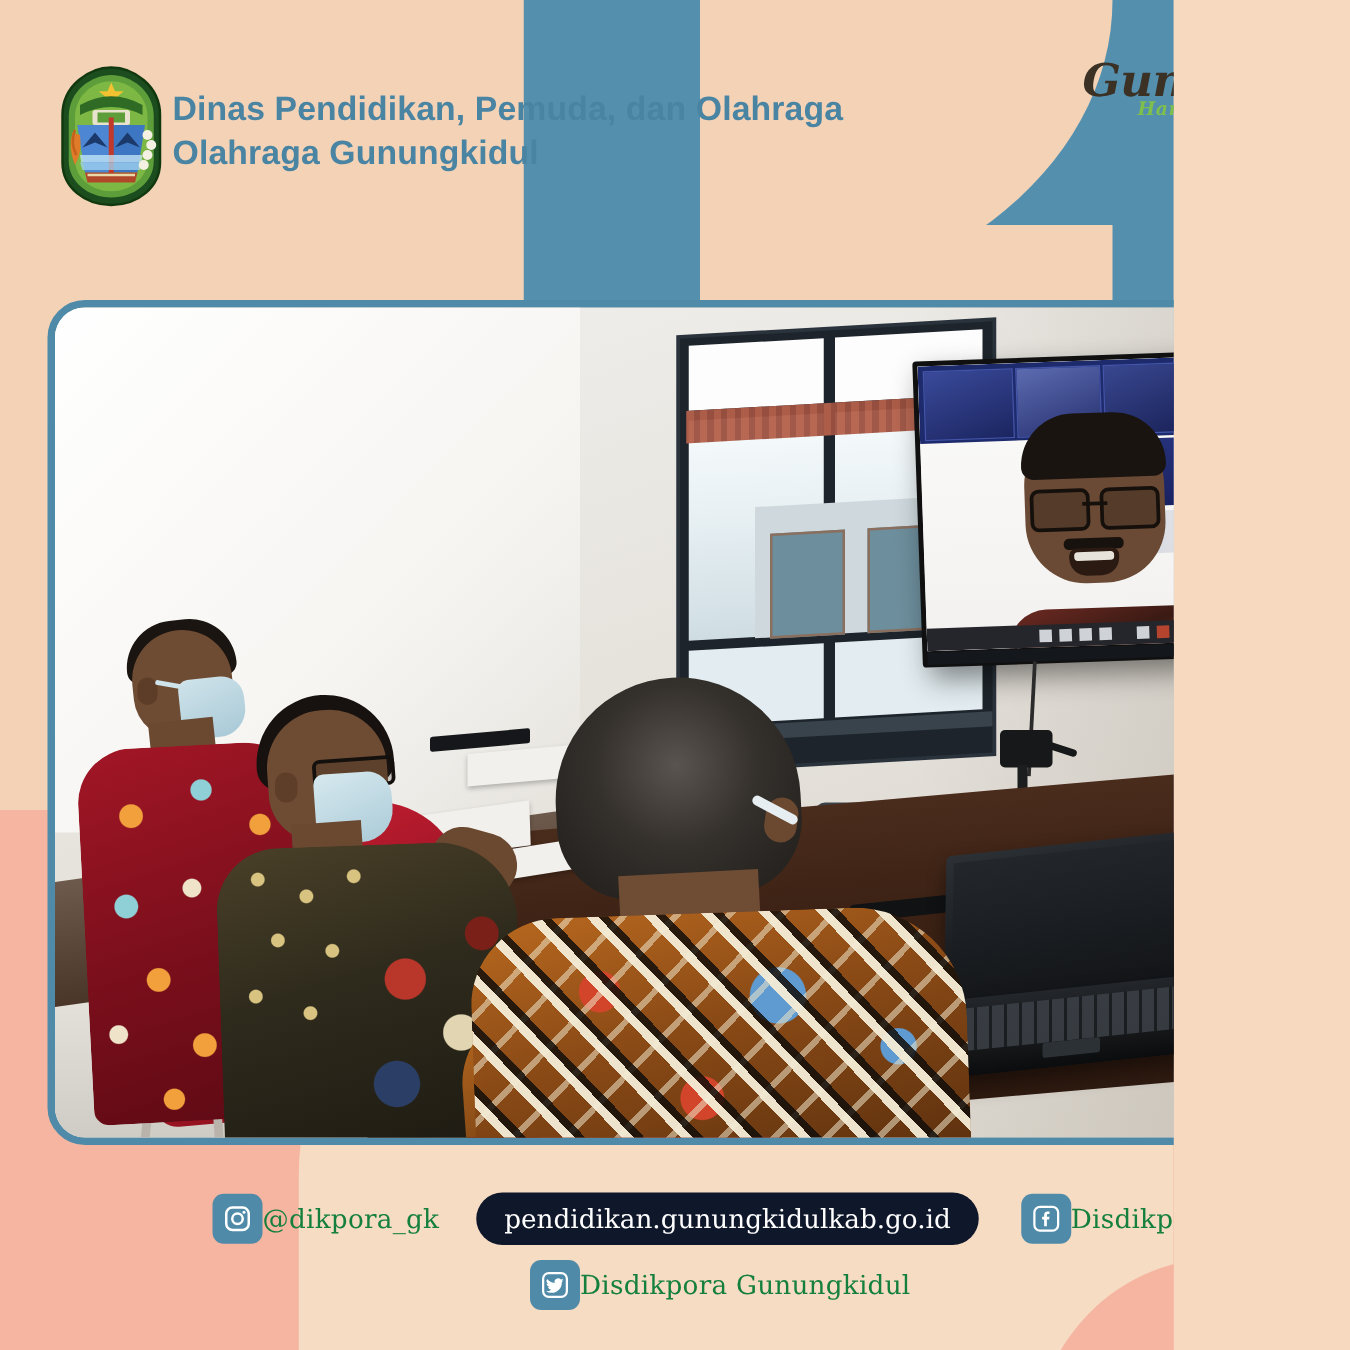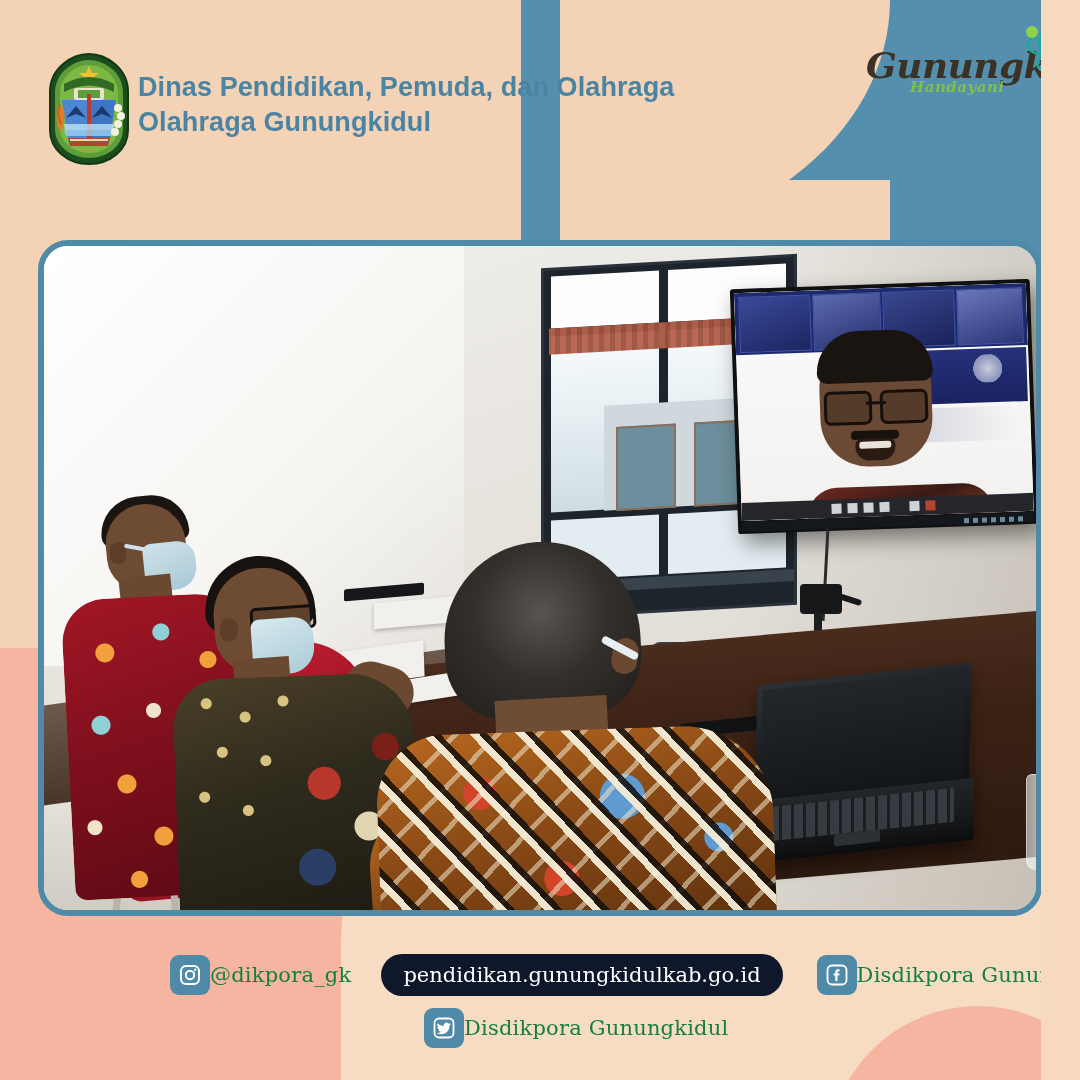--- a/index.html
+++ b/index.html
@@ -2,21 +2,21 @@
 <html><head>
 <meta charset="utf-8">
 <style>
   html,body{margin:0;padding:0;}
   body{
     width:1080px;height:1080px;overflow:hidden;
     font-family:"Liberation Sans",sans-serif;
     background:#F6D9BF;
     position:relative;
   }
-  #poster{position:absolute;inset:0;width:1041px;height:1080px;overflow:hidden;}
+  #poster{position:absolute;inset:0;width:939px;height:1080px;overflow:hidden;}
 
   
   .bg-base{position:absolute;inset:0;background:#F3D2B6;}
   .bg-pink-bottom{
     position:absolute;left:0;top:648px;width:1080px;height:432px;
     background:#F5B5A1;
   }
   .bg-peach-lower-right{
     position:absolute;right:0;bottom:0;width:700px;height:440px;
     background:#F7DCC4;

